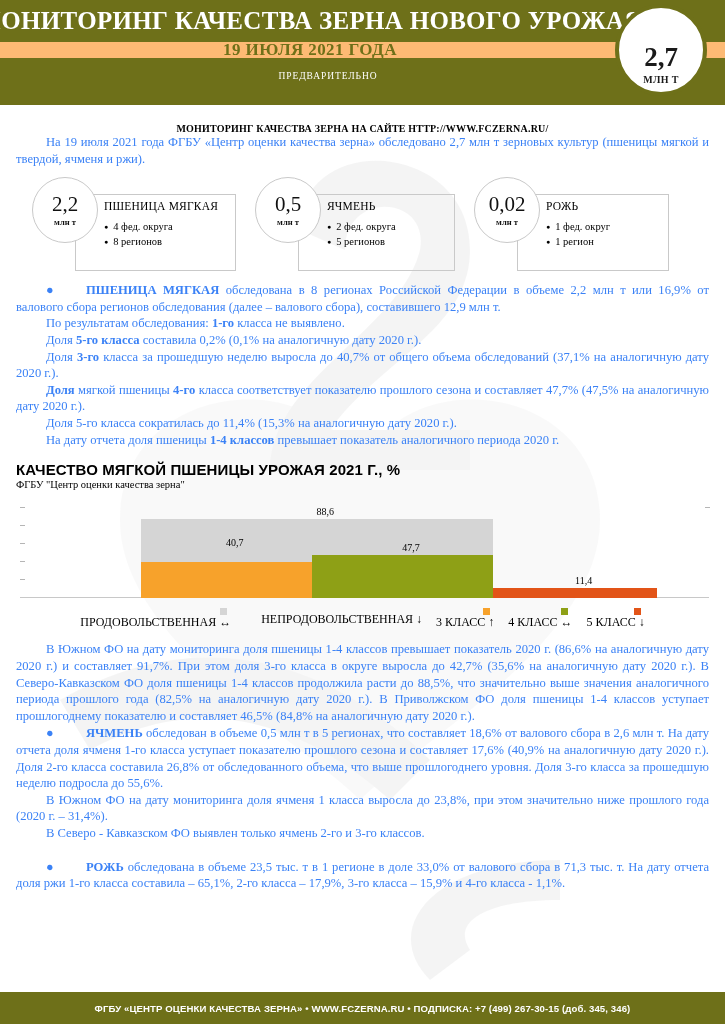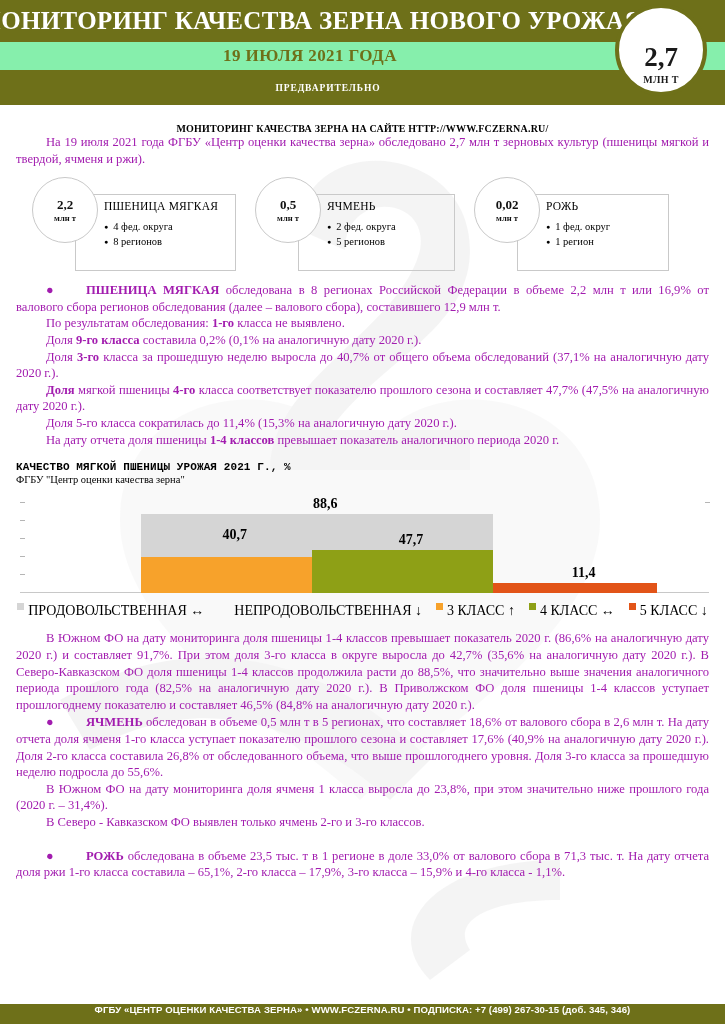--- a/index.html
+++ b/index.html
@@ -42,22 +42,22 @@
   }
   .hdr-title {
     color: #ffffff;
     font-size: 25px;
     font-weight: bold;
     letter-spacing: 0.3px;
     white-space: nowrap;
     font-family: "Liberation Serif", serif;
   }
   .hdr-date-band {
-    height: 28px;
-    background: #86efac;
+    height: 16px;
+    background: #fdba74;
     display: flex;
     align-items: center;
     justify-content: center;
     padding-right: 105px;
   }
   .hdr-date {
     color: #6E7019;
     font-size: 17px;
     font-weight: bold;
     letter-spacing: 0.4px;
@@ -66,21 +66,21 @@
   .hdr-prelim-row {
     height: 35px;
     display: flex;
     align-items: center;
     justify-content: center;
     padding-right: 105px;
   }
   .hdr-prelim {
     color: #ffffff;
     font-size: 9.5px;
-    font-weight: bold;
+    font-weight: normal;
     letter-spacing: 0.9px;
     font-family: "Liberation Serif", serif;
     margin-left: 36px;
   }
   .hdr-badge {
     position: absolute;
     right: 18px;
     top: 4px;
     width: 92px;
     height: 92px;
@@ -123,21 +123,21 @@
     letter-spacing: 0.2px;
     margin-top: 18px;
     color: #000;
     font-family: "Liberation Serif", serif;
   }
   p.body {
     font-size: 12.6px;
     line-height: 1.32;
     text-align: justify;
     margin: 0;
-    color: #a21caf;
+    color: #3b82f6;
     font-family: "Liberation Serif", serif;
   }
   .intro {
     margin-top: 13px;
     text-indent: 30px;
   }
 
   
   .crops {
     position: relative;
@@ -156,22 +156,22 @@
     border-radius: 50%;
     background: #ffffff;
     border: 1px solid #c9c9c9;
     display: flex;
     flex-direction: column;
     align-items: center;
     justify-content: center;
     z-index: 3;
   }
   .crop-circle-num {
-    font-size: 13px;
-    font-weight: bold;
+    font-size: 21px;
+    font-weight: normal;
     color: #111;
     line-height: 1;
     font-family: "Liberation Serif", serif;
   }
   .crop-circle-unit {
     font-size: 8.5px;
     font-weight: bold;
     color: #111;
     margin-top: 2px;
     font-family: "Liberation Serif", serif;
@@ -220,25 +220,25 @@
     display: inline-block;
     width: 70px;
     text-indent: 30px;
   }
   .sub-para { text-indent: 30px; }
   b, strong { font-weight: bold; }
 
   
   .chart-block { margin-top: 13px; }
   .chart-title {
-    font-size: 11px;
+    font-size: 15px;
     font-weight: bold;
     color: #000;
     letter-spacing: 0.1px;
-    font-family: Liberation Mono, monospace;
+    font-family: Liberation Sans, sans-serif;
   }
   .chart-subtitle {
     font-size: 10.5px;
     color: #000;
     margin-top: 1px;
     font-family: "Liberation Serif", serif;
   }
   .chart-area {
     position: relative;
     height: 112px;
@@ -268,61 +268,62 @@
     bottom: 0;
     height: 1px;
     background: #c8c8c8;
   }
   .bar {
     position: absolute;
     bottom: 0;
   }
   .bar-label {
     position: absolute;
-    font-size: 14px;
-    font-weight: bold;
+    font-size: 10px;
+    font-weight: normal;
     color: #000;
     white-space: nowrap;
     transform: translateX(-50%);
     font-family: "Liberation Serif", serif;
     padding-left: 17px;
   }
   .legend {
     display: flex;
     align-items: center;
     justify-content: center;
     gap: 0;
     margin-top: 4px;
     flex-wrap: nowrap;
   }
   .legend-item {
     display: flex;
-    align-items: flex-start;
+    align-items: flex-end;
     white-space: nowrap;
-    font-size: 14px;
-    color: #000;
-    font-family: "Liberation Serif", serif;
+    font-size: 12px;
+    color: #000;
+    font-family: "Liberation Serif", serif;
+    flex-direction: column;
   }
   .legend-swatch {
     width: 7px; height: 7px;
     margin-right: 4px;
     flex: 0 0 auto;
   }
   .legend-gap-wide { width: 30px; }
   .legend-gap { width: 14px; }
 
   
   .footer {
     position: absolute;
     left: 0; bottom: 0;
     width: 725px;
-    height: 20px;
+    height: 32px;
     background: #6E7019;
     display: flex;
-    align-items: flex-start;
+    align-items: center;
     justify-content: center;
     z-index: 2;
   }
   .footer-text {
     color: #ffffff;
     font-size: 9.6px;
     font-weight: bold;
     letter-spacing: 0.1px;
     font-family: "Liberation Sans", sans-serif;
     white-space: nowrap;
@@ -410,21 +411,21 @@
 
     </div>
 
     <p class="body bullet-para">
       <span class="bullet-mark">●</span><b>ПШЕНИЦА МЯГКАЯ</b><span> обследована в 8 регионах Российской Федерации в объеме 2,2 млн т или 16,9% от валового сбора регионов обследования (далее – валового сбора), составившего 12,9 млн т.</span>
     </p>
     <p class="body sub-para">
       <span>По результатам обследования: </span><b>1-го</b><span> класса не выявлено.</span>
     </p>
     <p class="body sub-para">
-      <span>Доля </span><b>9-го класса</b><span> составила 0,2% (0,1% на аналогичную дату 2020 г.).</span>
+      <span>Доля </span><b>5-го класса</b><span> составила 0,2% (0,1% на аналогичную дату 2020 г.).</span>
     </p>
     <p class="body sub-para">
       <span>Доля </span><b>3-го</b><span> класса за прошедшую неделю выросла до 40,7% от общего объема обследований (37,1% на аналогичную дату 2020 г.).</span>
     </p>
     <p class="body sub-para">
       <b>Доля</b><span> мягкой пшеницы </span><b>4-го</b><span> класса соответствует показателю прошлого сезона и составляет 47,7% (47,5% на аналогичную дату 2020 г.).</span>
     </p>
     <p class="body sub-para">Доля 5-го класса сократилась до 11,4% (15,3% на аналогичную дату 2020 г.).</p>
     <p class="body sub-para">
       <span>На дату отчета доля пшеницы </span><b>1-4 классов</b><span> превышает показатель аналогичного периода 2020 г.</span>

